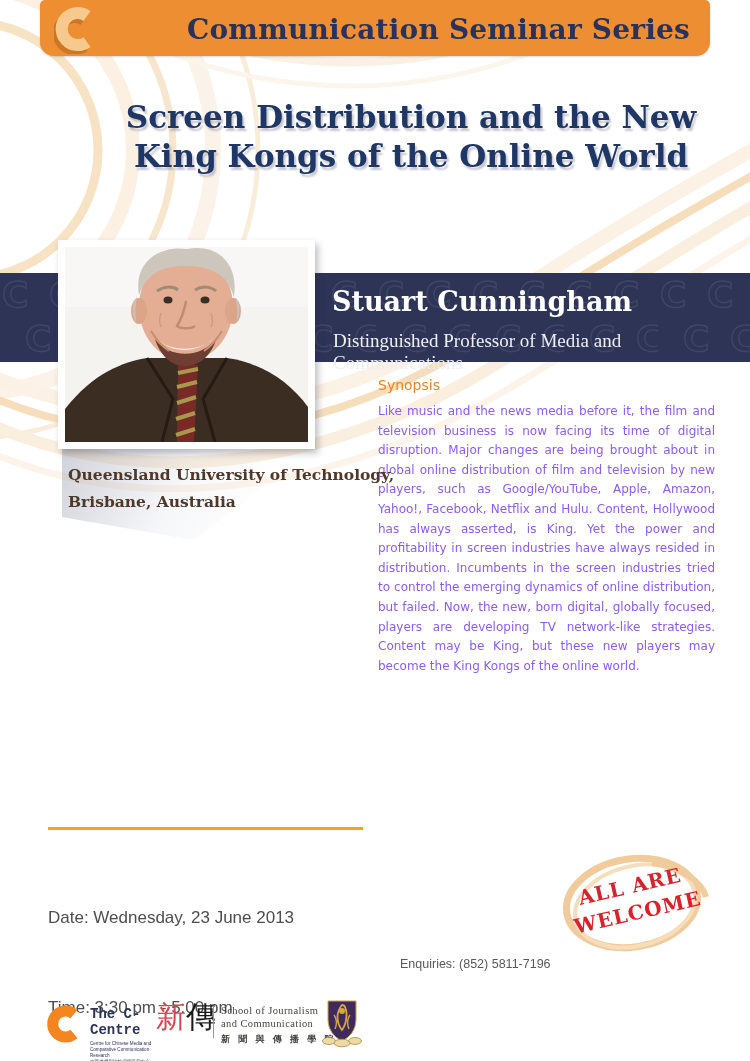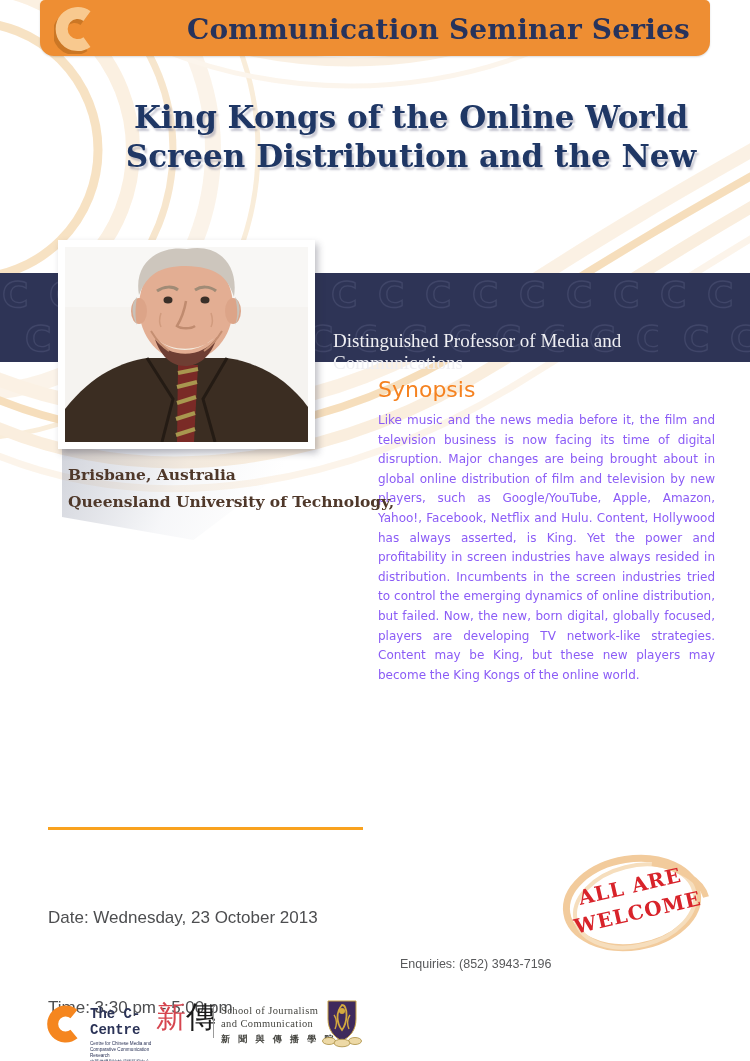--- a/index.html
+++ b/index.html
@@ -61,21 +61,21 @@
   }
   .affiliation {
     position:absolute; left:68px; top:461px; z-index:3;
     font-family:"DejaVu Serif", serif; font-weight:bold; font-size:15.5px;
     line-height:27px; color:#4F382A;
   }
 
   
   .synopsis { position:absolute; left:378px; top:377px; width:337px; z-index:2; }
   .synopsis-heading {
-    font-family:"DejaVu Sans", sans-serif; font-size:22px; color:#F58220;
+    font-family:"DejaVu Sans", sans-serif; font-size:14px; color:#F58220;
     margin-bottom:9px;
   }
   .synopsis-body {
     font-family:"DejaVu Sans", sans-serif; font-size:12px; line-height:19.6px;
     color:#8b5cf6; text-align:justify;
   }
 
   
   .divider-line {
     position:absolute; left:48px; top:827px; width:315px; height:3px;
@@ -141,38 +141,39 @@
 
   <div class="header-bar">
     <svg class="header-c" width="46" height="50" viewBox="0 0 46 50">
       <path d="M33,12 A16,16 0 1 0 33,38" fill="none" stroke="rgba(175,100,25,.55)" stroke-width="12" transform="translate(-3,4)"></path>
       <path d="M33,12 A16,16 0 1 0 33,38" fill="none" stroke="#F8C98F" stroke-width="12"></path>
     </svg>
     <div class="series-title">Communication Seminar Series</div>
   </div>
 
   <div class="title-block">
+    <div>Screen Distribution and the New</div>
     <div>King Kongs of the Online World</div>
-    <div>Screen Distribution and the New</div>
   </div>
 
   <div class="speaker-band">
     <svg class="band-pattern" width="750" height="89">
       <defs>
         <pattern id="cpat" width="94" height="88" patternUnits="userSpaceOnUse">
           <g fill="none" stroke="#4E5477" stroke-width="1.3" opacity="0.55" font-family="DejaVu Sans, sans-serif" font-weight="bold" font-size="36">
             <text x="2" y="34">C</text>
             <text x="49" y="34">C</text>
             <text x="25" y="78">C</text>
             <text x="72" y="78">C</text>
           </g>
         </pattern>
       </defs>
       <rect x="0" y="0" width="750" height="89" fill="url(#cpat)"></rect>
     </svg>
+    <div class="speaker-name">Stuart Cunningham</div>
     <div class="speaker-title">Distinguished Professor of Media and Communications</div>
   </div>
 
   <div class="photo-frame">
     <svg width="243" height="195" viewBox="0 0 243 195">
       <rect width="243" height="195" fill="#F5F3F0"></rect>
       <rect width="243" height="60" fill="#F8F7F5"></rect>
 
       <path d="M0,195 L0,162 C28,126 58,115 82,111 L162,111 C196,116 224,134 243,160 L243,195 Z" fill="#3B2D22"></path>
       <path d="M82,111 L108,152 L97,195" fill="none" stroke="#241B14" stroke-width="3"></path>
@@ -199,32 +200,32 @@
 
       <path d="M90,92 C104,112 138,112 152,90 C146,110 134,119 120,119 C106,119 95,108 90,92 Z" fill="#6E3E33"></path>
       <path d="M93,93 C107,105 136,105 149,91 C139,100 128,103 120,103 C109,103 100,99 93,93 Z" fill="#F4EEE2"></path>
       <path d="M86,84 C92,94 98,100 104,104 M157,84 C151,94 145,100 139,104" stroke="#C58F72" stroke-width="2" fill="none"></path>
       <path d="M96,66 C94,72 94,76 96,80 M146,66 C148,72 148,76 146,80" stroke="#D19B7E" stroke-width="1.5" fill="none"></path>
     </svg>
   </div>
   <div class="photo-shadow"></div>
 
   <div class="affiliation">
+    <div>Queensland University of Technology,</div>
     <div>Brisbane, Australia</div>
-    <div>Queensland University of Technology,</div>
   </div>
 
   <div class="synopsis">
     <div class="synopsis-heading">Synopsis</div>
     <div class="synopsis-body">Like music and the news media before it, the film and television business is now facing its time of digital disruption. Major changes are being brought about in global online distribution of film and television by new players, such as Google/YouTube, Apple, Amazon, Yahoo!, Facebook, Netflix and Hulu. Content, Hollywood has always asserted, is King. Yet the power and profitability in screen industries have always resided in distribution. Incumbents in the screen industries tried to control the emerging dynamics of online distribution, but failed. Now, the new, born digital, globally focused, players are developing TV network-like strategies. Content may be King, but these new players may become the King Kongs of the online world.</div>
   </div>
 
   <div class="divider-line"></div>
   <div class="details">
-    <div>Date: Wednesday, 23 October 2013</div>
+    <div>Date: Wednesday, 23 June 2013</div>
     <div>Time: 3:30 pm - 5:00 pm</div>
     
     
     
   </div>
 
   <div class="stamp">
     <svg class="stamp-ring" width="160" height="120" viewBox="0 0 160 120">
       <g fill="none">
         <ellipse cx="76" cy="58" rx="66" ry="44" stroke="#F2CB9C" stroke-width="7" transform="rotate(-9 76 58)"></ellipse>
@@ -232,21 +233,21 @@
         <path d="M96,18 C124,22 146,36 150,52" stroke="#F2CB9C" stroke-width="6"></path>
       </g>
     </svg>
     <div class="stamp-text">
       <div>ALL ARE</div>
       <div>WELCOME</div>
     </div>
   </div>
 
   <div class="contact">
-    <div>Enquiries: (852) 3943-7196</div>
+    <div>Enquiries: (852) 5811-7196</div>
   </div>
 
   <div class="footer">
     <svg class="ccentre-logo" width="36" height="38" viewBox="0 0 36 38">
       <path d="M28,9 A13,13 0 1 0 28,29" fill="none" stroke="#F5861F" stroke-width="11"></path>
     </svg>
     <div class="ccentre-text">
       <div class="ccentre-name">The C-Centre</div>
       <div class="ccentre-sub">Centre for Chinese Media and</div>
       <div class="ccentre-sub">Comparative Communication Research</div>

